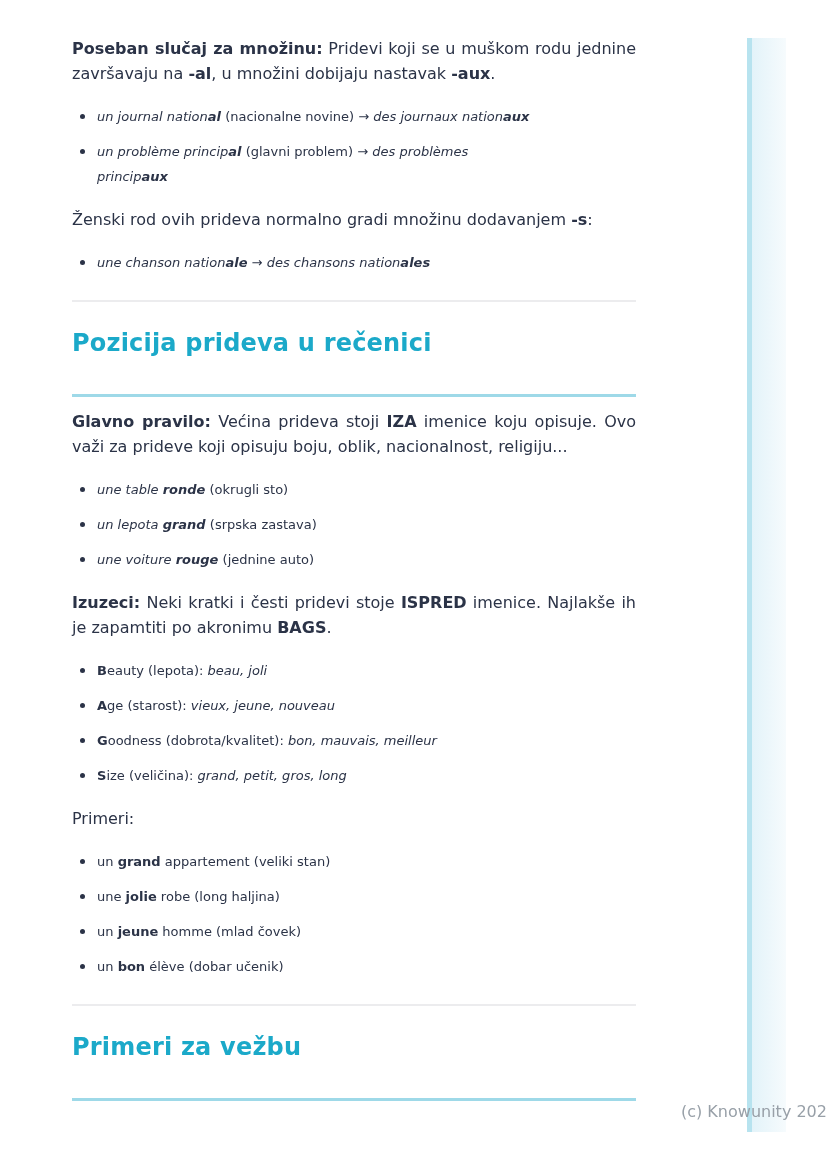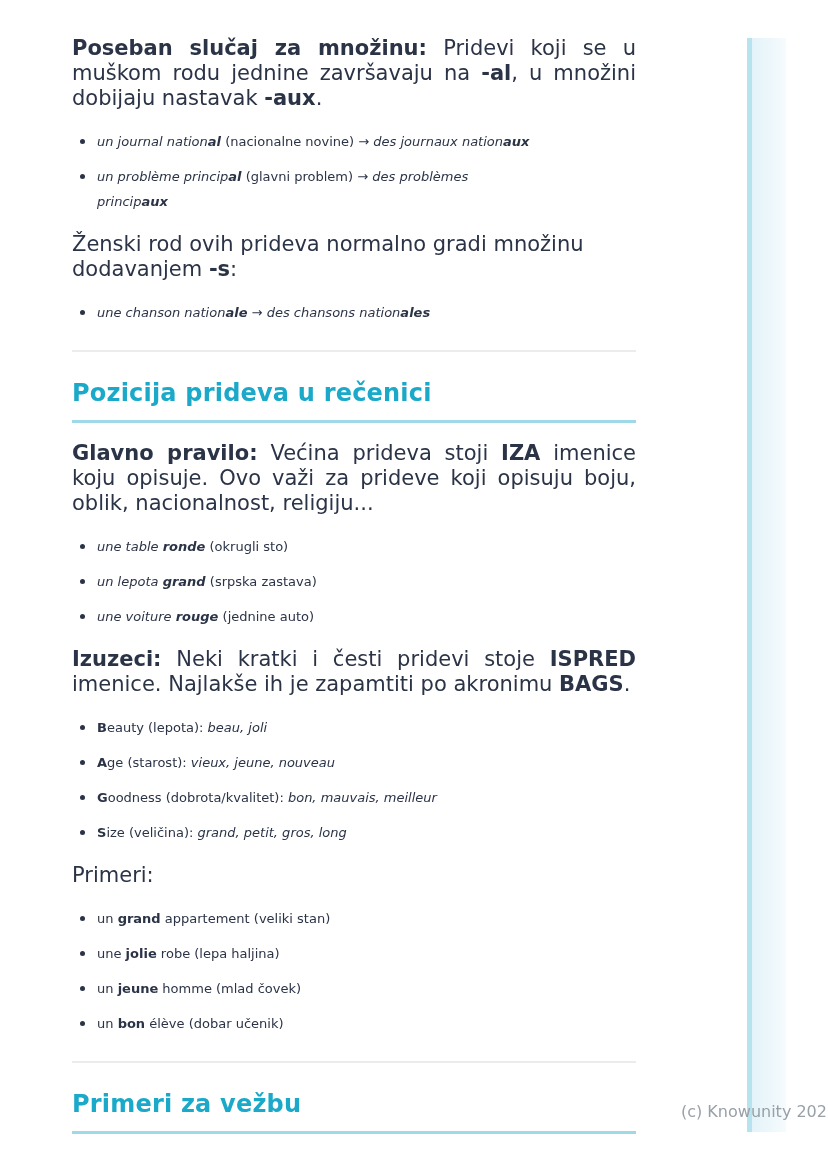--- a/index.html
+++ b/index.html
@@ -19,21 +19,21 @@
     width:828px;height:1171px;
     background:var(--bg);
     overflow:hidden;
     font-family:"DejaVu Sans","Liberation Sans",sans-serif;
     color:var(--text);
   }
   .content{
     position:absolute;left:72px;top:36px;width:564px;
   }
   .content p{
-    font-size:21px;line-height:25px;margin:0 0 18px;color:var(--text);
+    font-size:16px;line-height:25px;margin:0 0 18px;color:var(--text);
   }
   .content p.justify{text-align:justify;}
   .content ul{
     list-style:none;margin:0 0 18px;padding:0;
   }
   .content li{
     position:relative;
     padding-left:25px;
     font-size:13px;line-height:25px;
     margin:0 0 10px;
@@ -43,22 +43,22 @@
     content:"";
     position:absolute;left:8px;top:10px;
     width:5px;height:5px;border-radius:50%;
     background:var(--text);
   }
   .content h2{
     font-size:24px;line-height:32px;
     font-weight:700;
     color:var(--accent);
     letter-spacing:.2px;
-    margin:24px 0 18px;
-    padding-bottom:11px;
+    margin:24px 0 12px;
+    padding-bottom:35px;
     border-bottom:3px solid var(--underline);
   }
   .divider{
     height:2px;background:var(--divider);
     margin:25px 0;
   }
   .run-b{font-weight:700;}
   .run-i{font-style:italic;}
   .run-bi{font-weight:700;font-style:italic;}
   .side-bar{
@@ -104,21 +104,21 @@
       <p class="justify"><span class="run-b">Izuzeci:</span><span> Neki kratki i česti pridevi stoje </span><span class="run-b">ISPRED</span><span> imenice. Najlakše ih je zapamtiti po akronimu </span><span class="run-b">BAGS</span><span>.</span></p>
       <ul>
         <li><span class="run-b">B</span><span>eauty (lepota): </span><span class="run-i">beau, joli</span></li>
         <li><span class="run-b">A</span><span>ge (starost): </span><span class="run-i">vieux, jeune, nouveau</span></li>
         <li><span class="run-b">G</span><span>oodness (dobrota/kvalitet): </span><span class="run-i">bon, mauvais, meilleur</span></li>
         <li><span class="run-b">S</span><span>ize (veličina): </span><span class="run-i">grand, petit, gros, long</span></li>
       </ul>
       <p><span>Primeri:</span></p>
       <ul>
         <li><span>un </span><span class="run-b">grand</span><span> appartement (veliki stan)</span></li>
-        <li><span>une </span><span class="run-b">jolie</span><span> robe (lepa haljina)</span></li>
+        <li><span>une </span><span class="run-b">jolie</span><span> robe (long haljina)</span></li>
         <li><span>un </span><span class="run-b">jeune</span><span> homme (mlad čovek)</span></li>
         <li><span>un </span><span class="run-b">bon</span><span> élève (dobar učenik)</span></li>
       </ul>
       <div class="divider"></div>
       <h2>Primeri za vežbu</h2>
     </main>
   <div class="footer">(c) Knowunity 2025</div>
 </div>
 
 </body></html>

